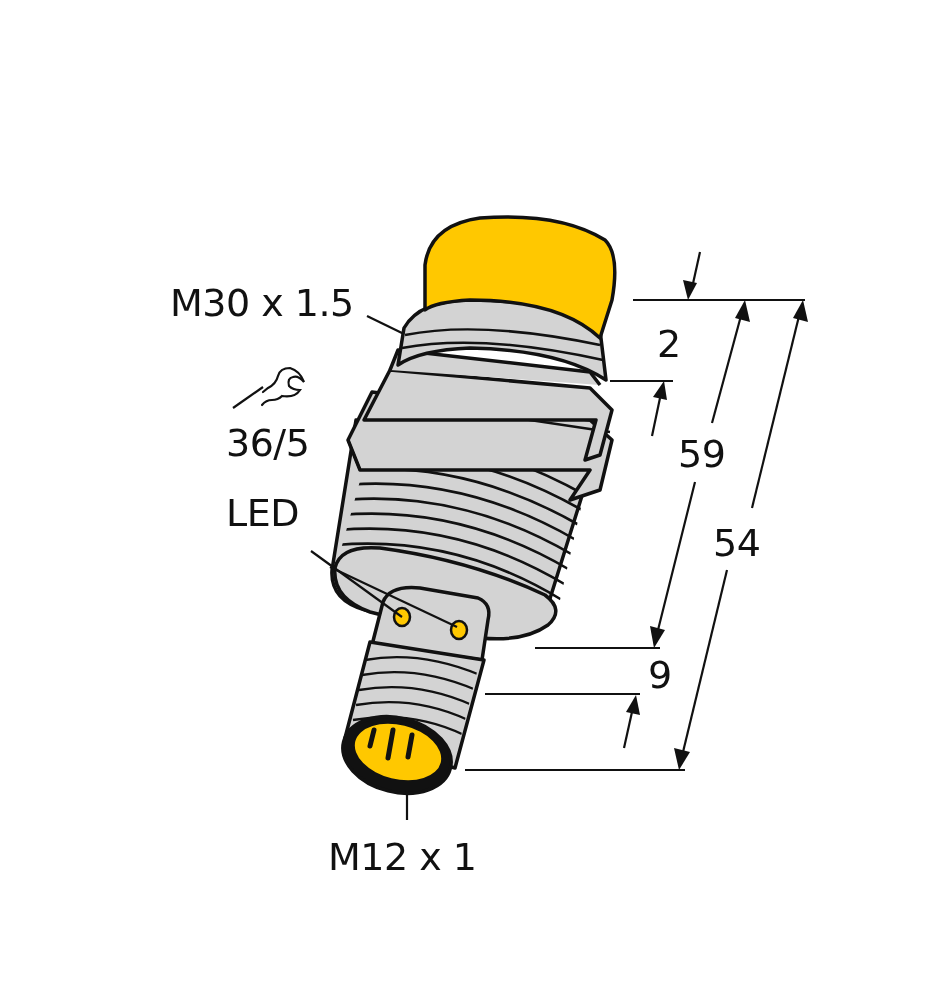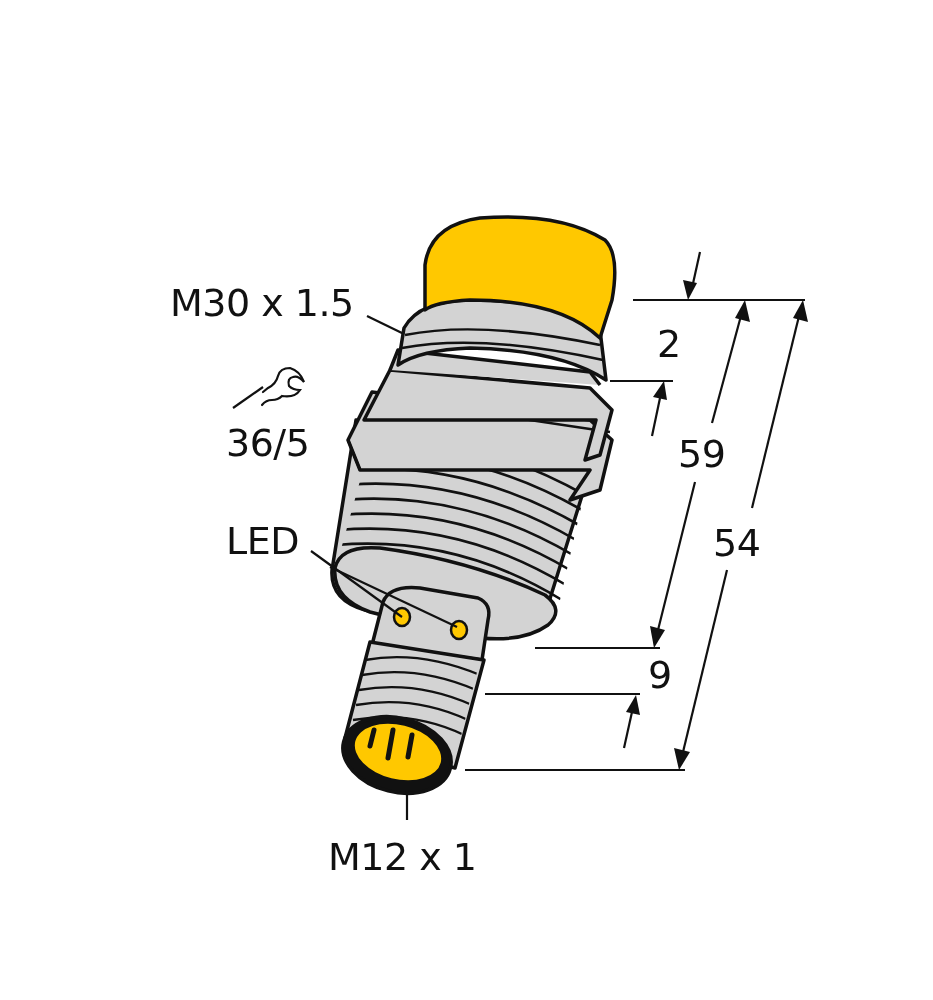--- a/index.html
+++ b/index.html
@@ -111,19 +111,19 @@
     <line x1="727" y1="570" x2="683" y2="752"></line>
     <polygon points="679,770 674,748 690,752" stroke="none"></polygon>
 
     <line x1="624" y1="748" x2="632" y2="712"></line>
     <polygon points="636,695 640,715 626,712" stroke="none"></polygon>
   </g>
 </svg>
 
 <div class="lbl" style="left:170px;top:284px;">M30 x 1.5</div>
 <div class="lbl" style="left:226px;top:424px;">36/5</div>
-<div class="lbl" style="left:226px;top:522px;">LED</div>
+<div class="lbl" style="left:226px;top:494px;">LED</div>
 <div class="lbl" style="left:328px;top:838px;text-align:center;">M12 x 1</div>
 
 <div class="lbl" style="left:657px;top:325px;">2</div>
 <div class="lbl" style="left:678px;top:435px;">59</div>
 <div class="lbl" style="left:713px;top:524px;">54</div>
 <div class="lbl" style="left:648px;top:656px;">9</div>
 
 </body></html>

